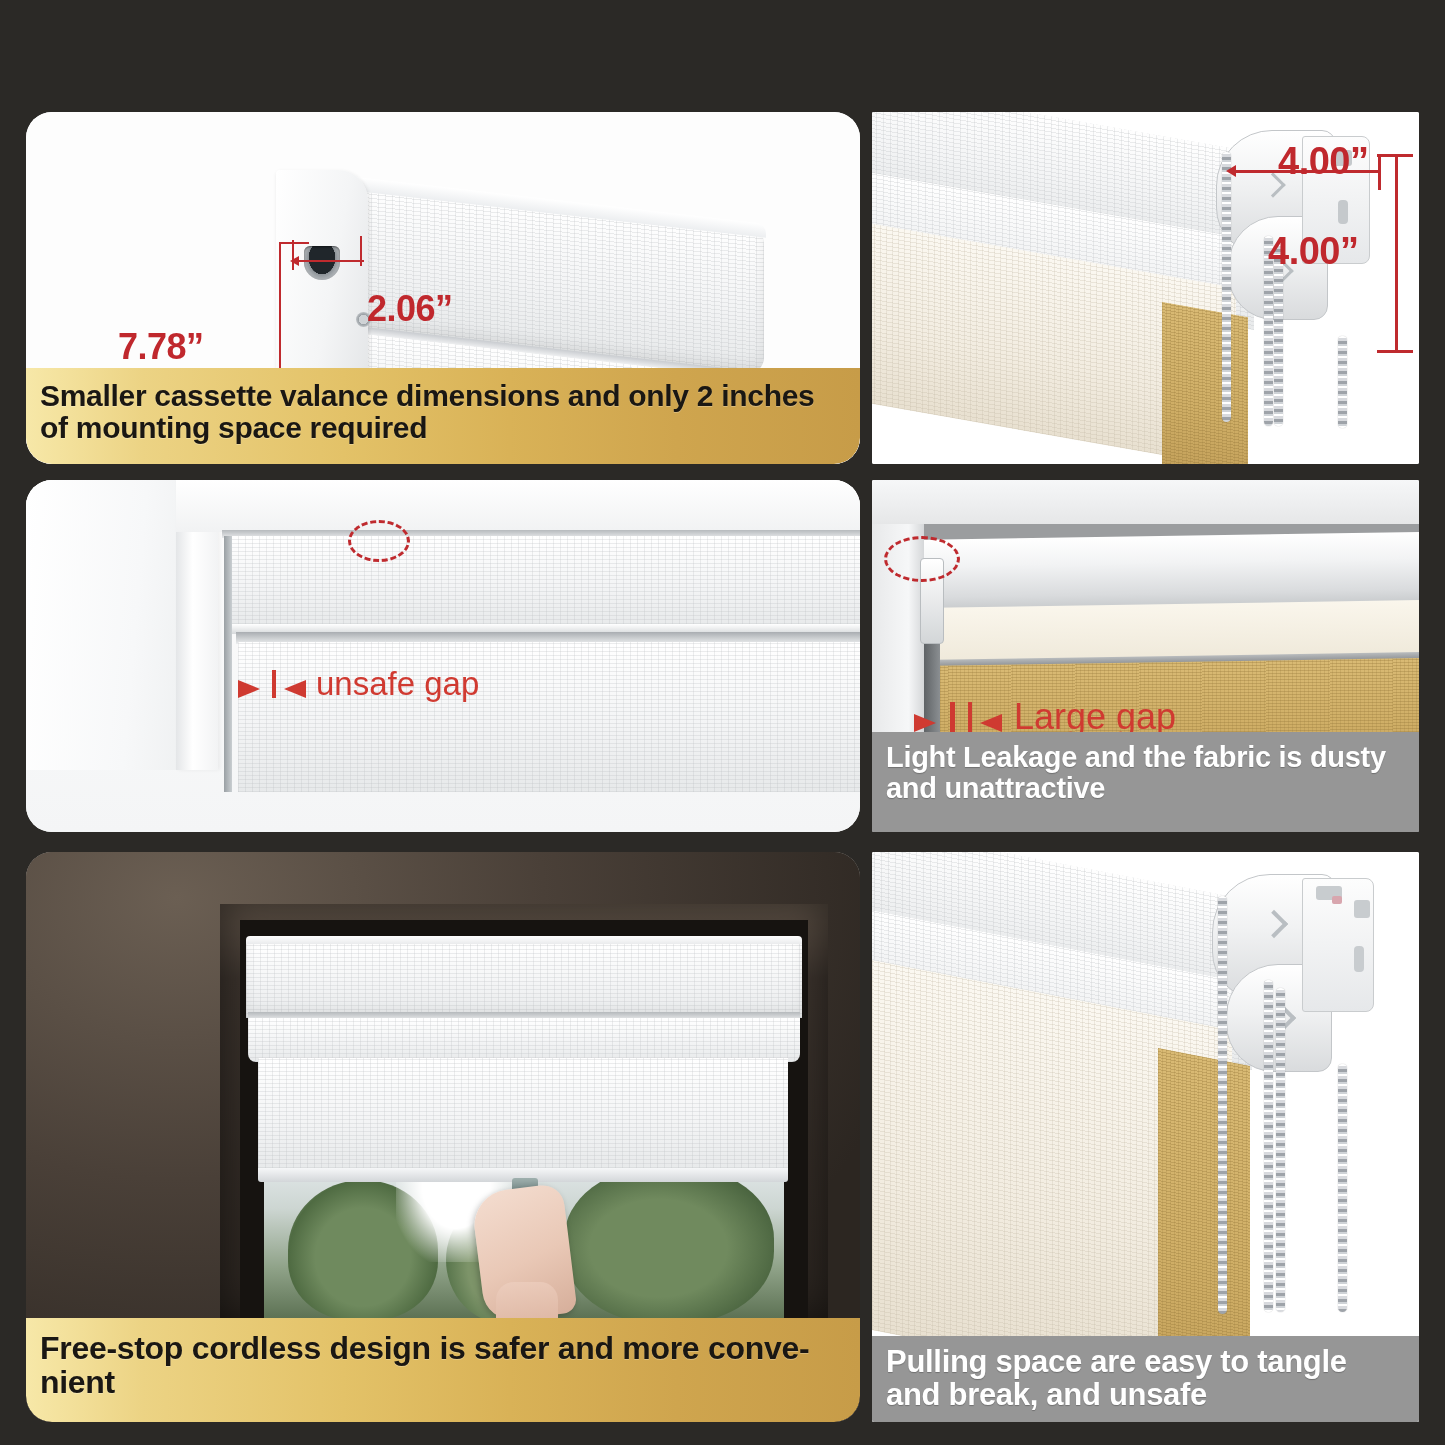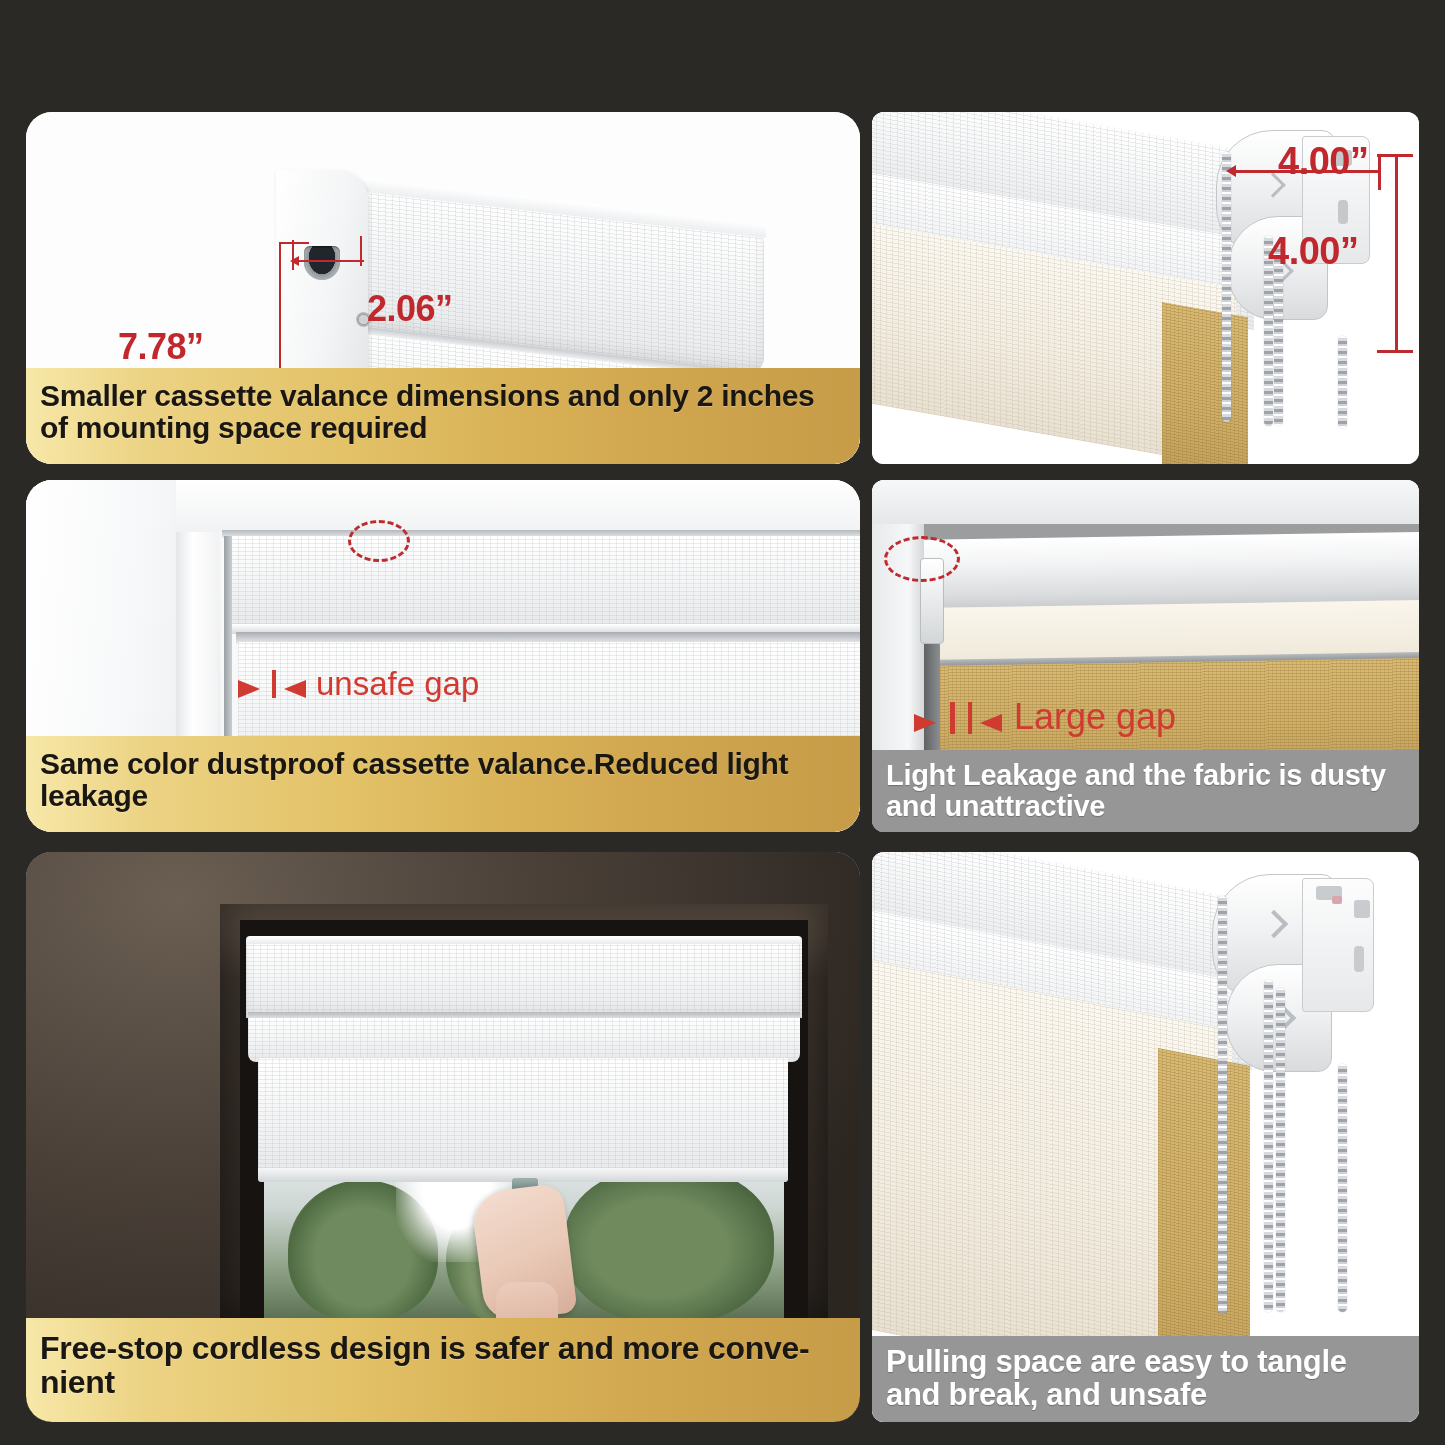--- a/index.html
+++ b/index.html
@@ -37,21 +37,21 @@
     text-shadow: none;
   }
 
   
   .panel {
     position: absolute;
     overflow: hidden;
     background: #ffffff;
   }
   .panel.left  { border-radius: 26px; }
-  .panel.right { border-radius: 12px; }
+  .panel.right { border-radius: 2px; }
 
   .photo {
     position: absolute;
     left: 0; top: 0; right: 0; bottom: 0;
     overflow: hidden;
   }
 
   
   .caption {
     position: absolute;
@@ -280,21 +280,20 @@
       <div style="position:absolute;left:212px;top:200px;width:0;height:0;
                   border-top:9px solid transparent;border-bottom:9px solid transparent;
                   border-left:22px solid #cf3a31;"></div>
       <div class="dimline" style="left:246px; top:190px; width:4px; height:28px; background:#cf3a31;"></div>
       <div style="position:absolute;left:258px;top:200px;width:0;height:0;
                   border-top:9px solid transparent;border-bottom:9px solid transparent;
                   border-right:22px solid #cf3a31;"></div>
       <div class="gaplabel" style="left:290px; top:185px; font-size:33px;">unsafe gap</div>
     </div>
 
-    <div class="caption gold" style="height:96px; font-size:30px; padding-top:12px;">Same color dustproof cassette valance.Reduced light leakage</div>
   </div>
 
   <div class="panel right" style="left:872px; top:480px; width:547px; height:352px;">
     <div class="photo" style="background:linear-gradient(180deg,#f1f2f3 0%,#e9eaeb 16%,#9a9c9e 22%,#9a9c9e 100%);">
 
       <div style="position:absolute;left:0;top:0;width:547px;height:44px;
                   background:linear-gradient(180deg,#f6f7f8,#e6e7e8);"></div>
 
       <div style="position:absolute;left:0;top:44px;width:547px;height:52px;
                   background:#9b9d9f;"></div>
@@ -329,21 +328,21 @@
                   border-top:9px solid transparent;border-bottom:9px solid transparent;
                   border-left:22px solid #cf3a31;"></div>
       <div class="dimline" style="left:78px; top:222px; width:5px; height:32px; background:#cf3a31;"></div>
       <div class="dimline" style="left:96px; top:222px; width:4px; height:32px; background:#cf3a31;"></div>
       <div style="position:absolute;left:108px;top:234px;width:0;height:0;
                   border-top:9px solid transparent;border-bottom:9px solid transparent;
                   border-right:22px solid #cf3a31;"></div>
       <div class="gaplabel" style="left:142px; top:216px; font-size:36px;">Large gap</div>
     </div>
 
-    <div class="caption gray" style="height:82px; font-size:29px; padding-top:10px;">Light Leakage and the fabric is dusty and unattractive</div>
+    <div class="caption gray" style="height:100px; font-size:29px; padding-top:10px;">Light Leakage and the fabric is dusty and unattractive</div>
   </div>
 
   <div class="panel left" style="left:26px; top:852px; width:834px; height:570px;">
     <div class="photo" style="background:linear-gradient(135deg,#4a413a 0%,#3b332c 45%,#2e2823 100%);">
 
       <div style="position:absolute;left:0;top:0;width:834px;height:570px;
                   background:radial-gradient(ellipse at 18% 8%, #6b5f53 0%, #4a4038 38%, #2c2621 78%);"></div>
 
       <div style="position:absolute;left:194px;top:52px;width:608px;height:414px;
                   background:linear-gradient(180deg,#5d5146 0%,#3a322c 18%,#2a241f 100%);

